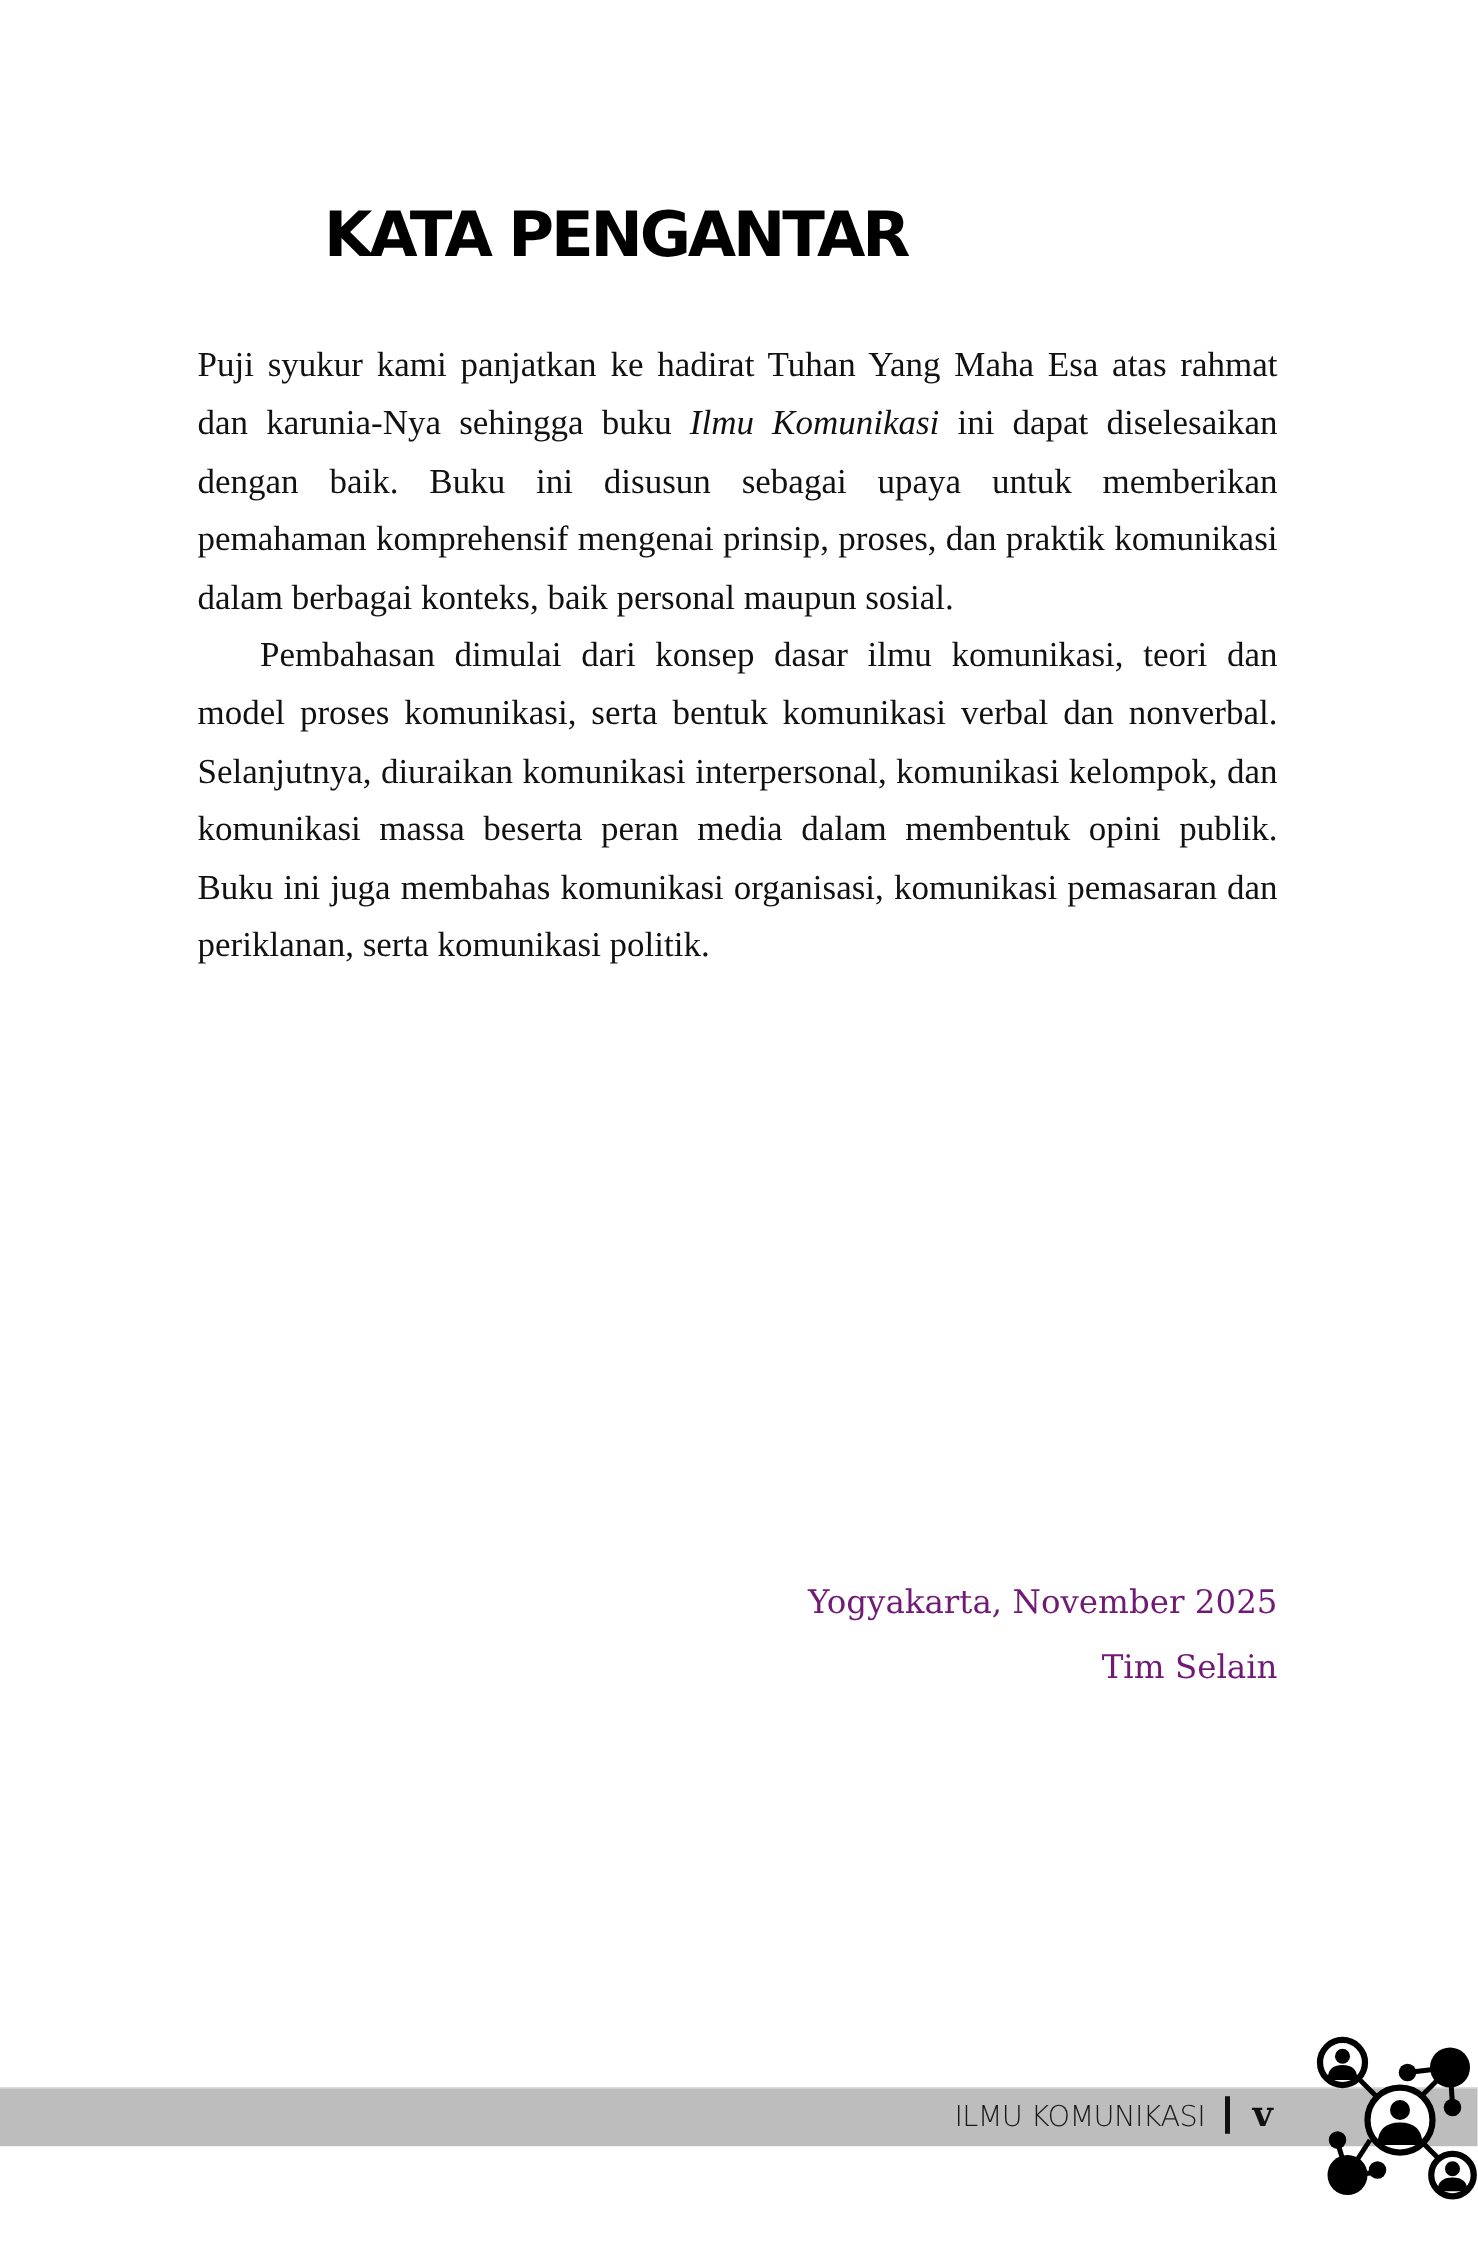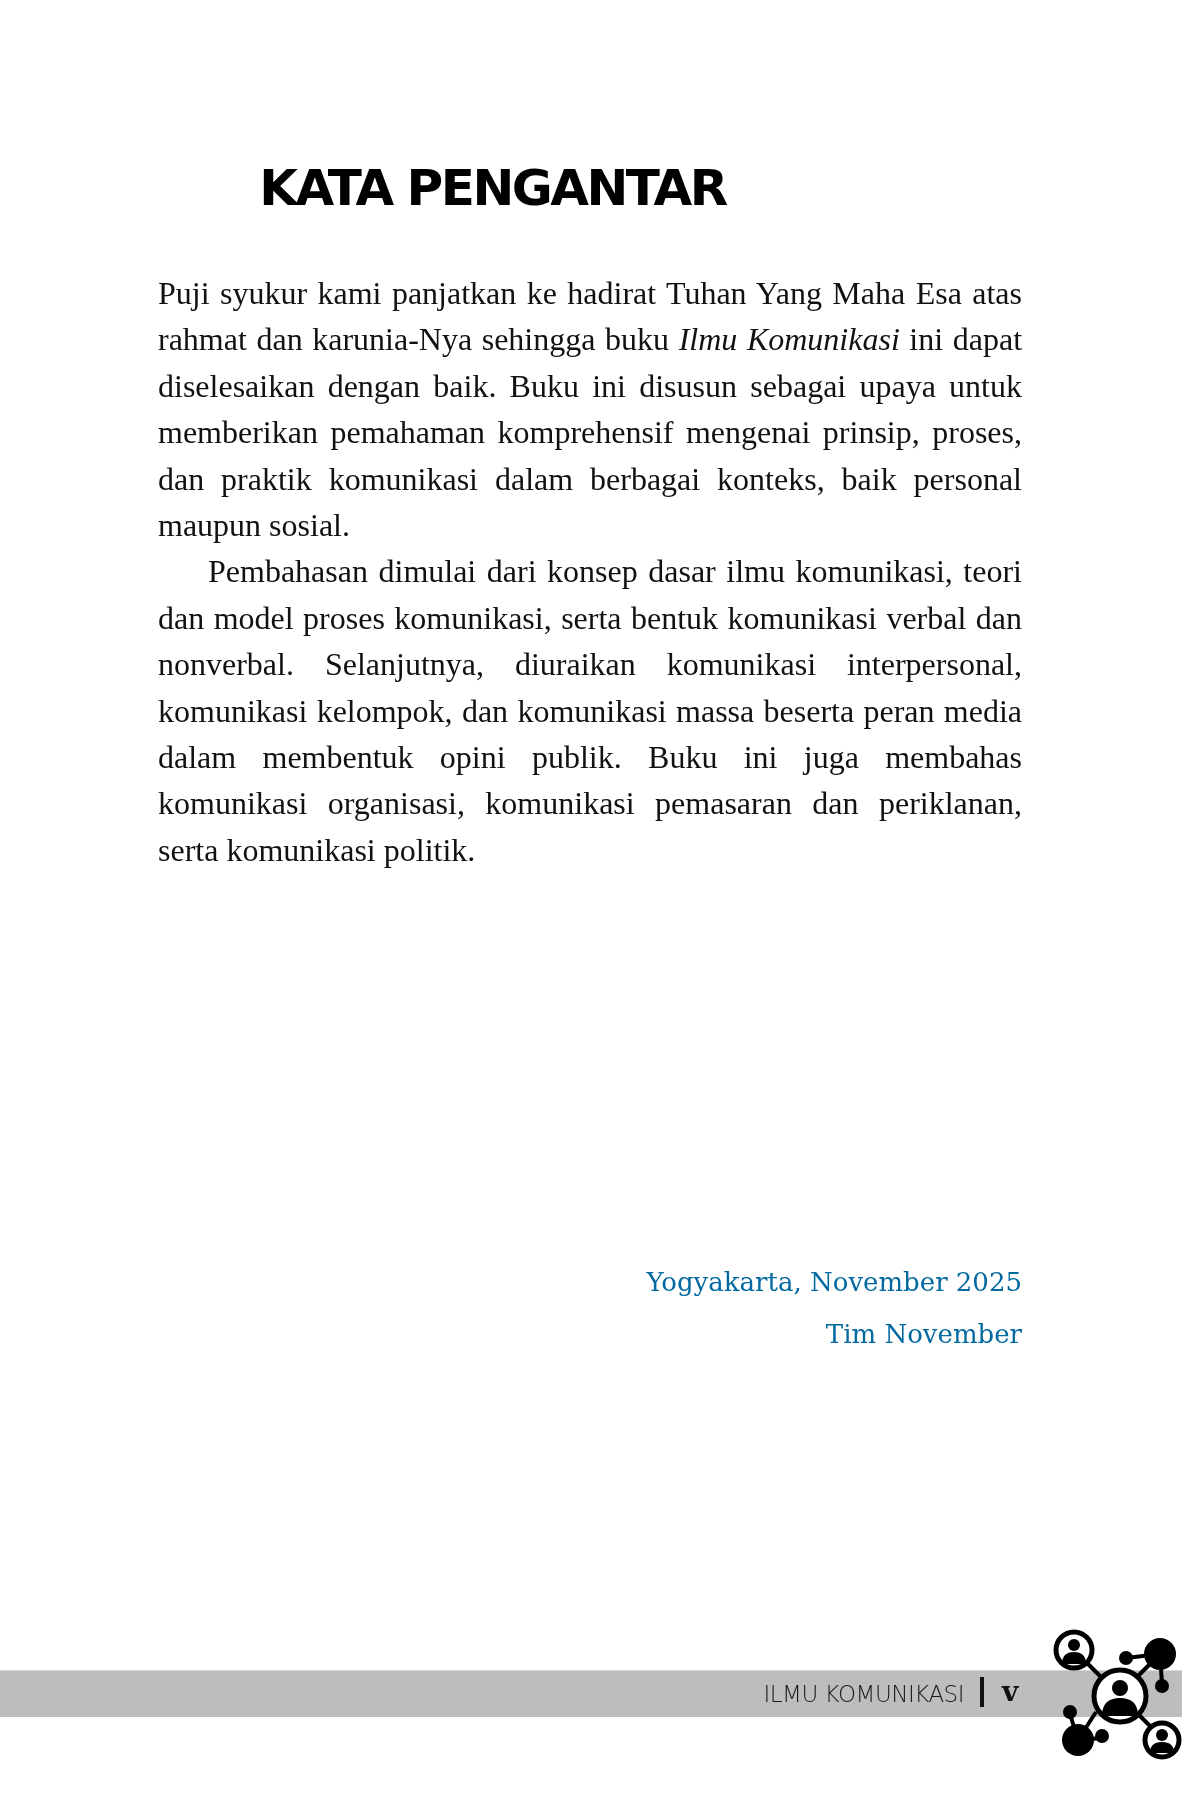--- a/index.html
+++ b/index.html
@@ -27,21 +27,21 @@
       color: #000000;
       margin: 0;
       line-height: 60px;
     }
     .body-text {
       position: absolute;
       top: 270px;
       left: 158px;
       width: 864px;
       font-family: "Liberation Serif", serif;
-      font-size: 32px;
+      font-size: 28px;
       line-height: 46.4px;
       color: #111111;
     }
     .para {
       margin: 0;
       text-align: justify;
     }
     .para.indent {
       text-indent: 50px;
     }
@@ -50,21 +50,21 @@
     }
     .signature {
       position: absolute;
       top: 1256px;
       left: 158px;
       width: 864px;
       text-align: right;
       font-family: "DejaVu Serif", serif;
       font-size: 26px;
       line-height: 52px;
-      color: #0369a1;
+      color: #701a75;
     }
     .signature div {
       margin: 0;
     }
     .footer-bar {
       position: absolute;
       top: 1670px;
       left: 0;
       width: 1182px;
       height: 46px;
@@ -113,21 +113,21 @@
 
 <h1 class="page-title">KATA PENGANTAR</h1>
 
 <div class="body-text">
   <p class="para"><span>Puji syukur kami panjatkan ke hadirat Tuhan Yang Maha Esa atas rahmat dan karunia-Nya sehingga buku </span><em>Ilmu Komunikasi</em><span> ini dapat diselesaikan dengan baik. Buku ini disusun sebagai upaya untuk memberikan pemahaman komprehensif mengenai prinsip, proses, dan praktik komunikasi dalam berbagai konteks, baik personal maupun sosial.</span></p>
   <p class="para indent">Pembahasan dimulai dari konsep dasar ilmu komunikasi, teori dan model proses komunikasi, serta bentuk komunikasi verbal dan nonverbal. Selanjutnya, diuraikan komunikasi interpersonal, komunikasi kelompok, dan komunikasi massa beserta peran media dalam membentuk opini publik. Buku ini juga membahas komunikasi organisasi, komunikasi pemasaran dan periklanan, serta komunikasi politik.</p>
 </div>
 
 <div class="signature">
   <div>Yogyakarta, November 2025</div>
-  <div>Tim November</div>
+  <div>Tim Selain</div>
 </div>
 
 <div class="footer-bar"></div>
 <div class="footer-label">ILMU KOMUNIKASI</div>
 <div class="footer-sep"></div>
 <div class="footer-page">v</div>
 
 <svg class="network-icon" viewBox="0 0 130 132" xmlns="http://www.w3.org/2000/svg">
   <g stroke="#000" stroke-width="4" fill="none">
 

